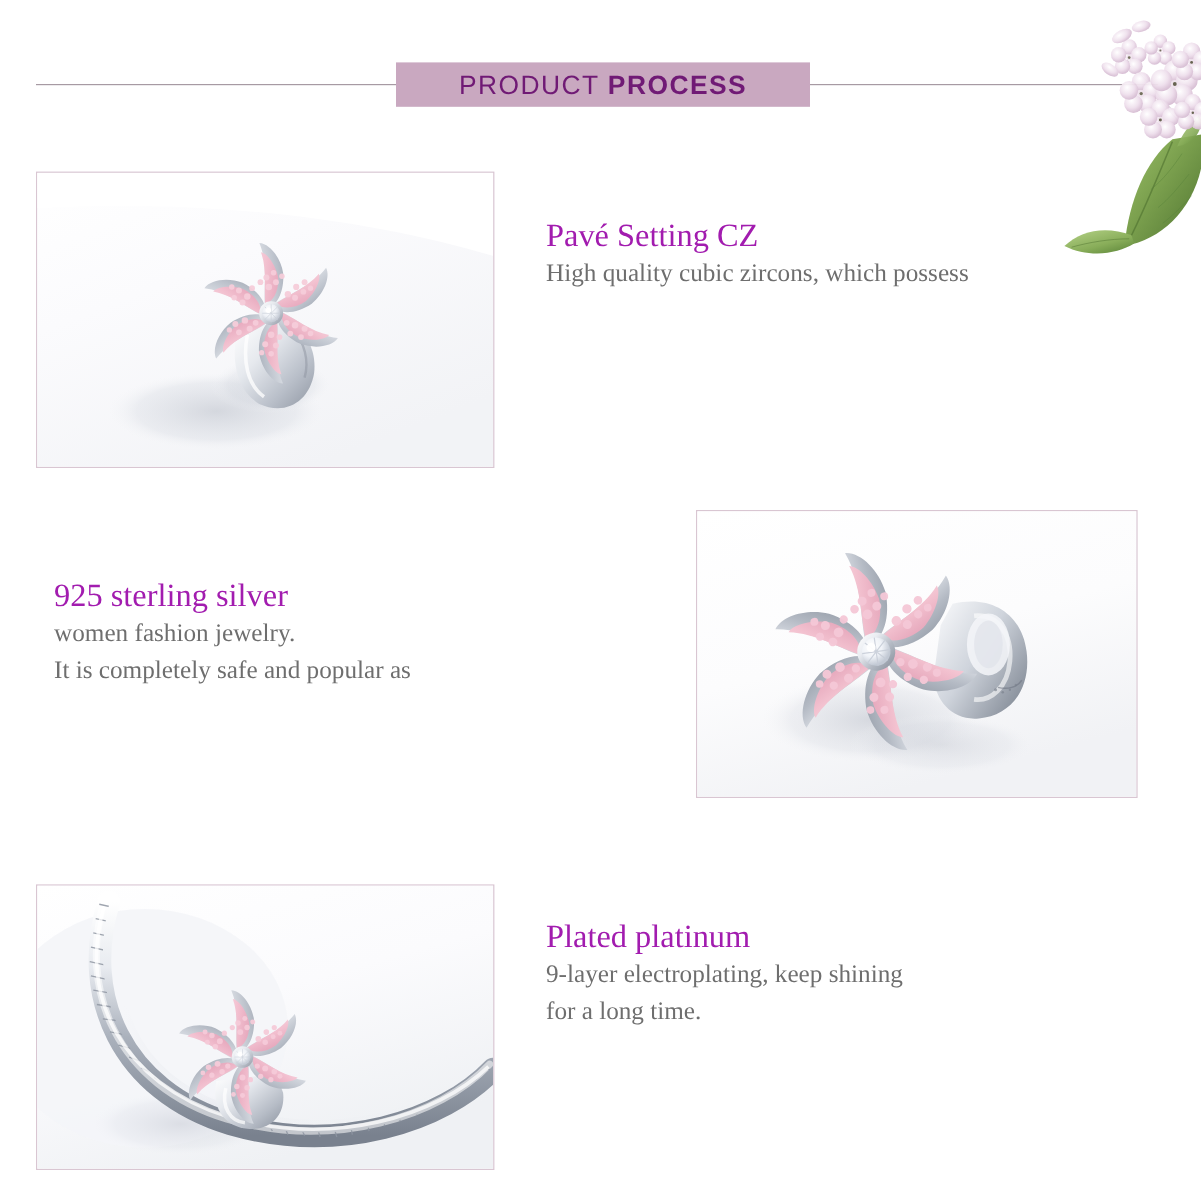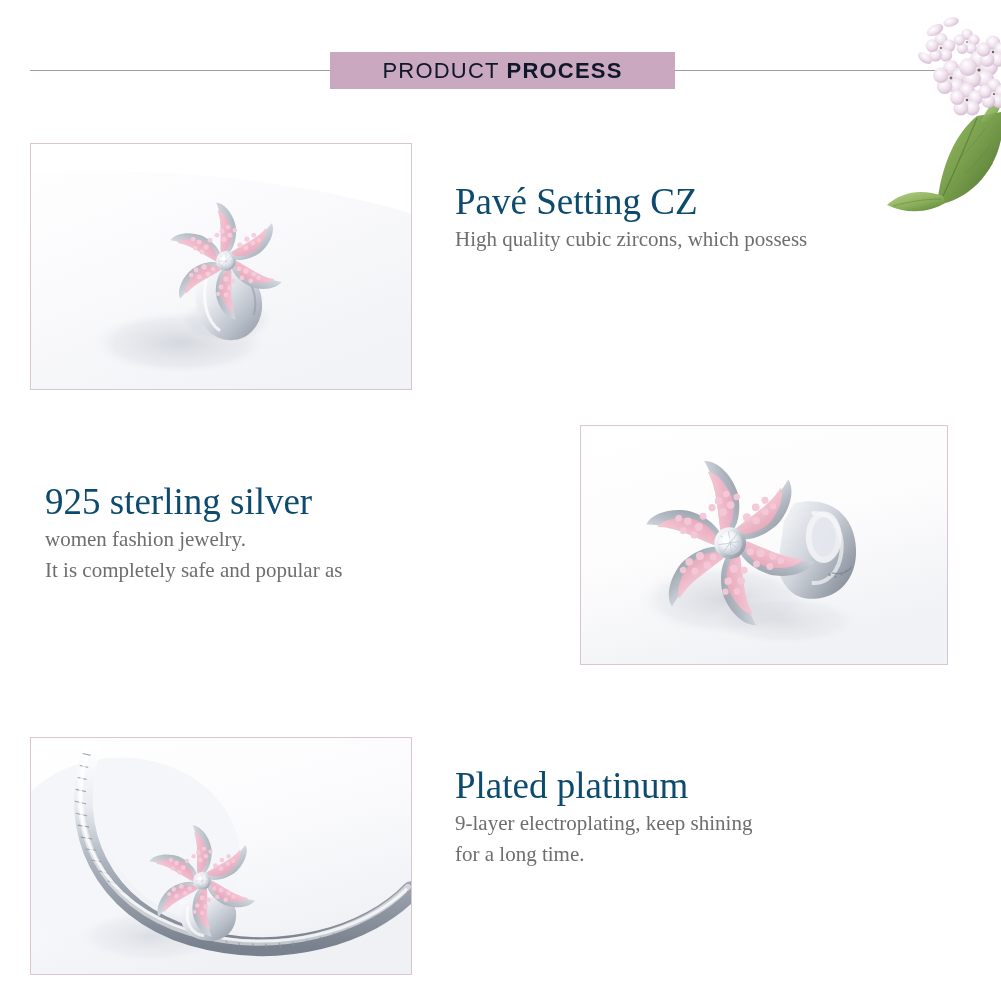--- a/index.html
+++ b/index.html
@@ -18,21 +18,21 @@
     background:#a79aa3;
   }
   #header-title-banner {
     position:absolute; left:330px; top:52px; width:345px; height:37px;
     background:#c9a8c0;
     display:flex; align-items:center; justify-content:center;
     letter-spacing:1.2px;
   }
   #header-title-banner .t {
     font-family:"Liberation Sans", sans-serif;
-    font-size:22px; color:#0f172a; white-space:pre;
+    font-size:22px; color:#701a75; white-space:pre;
   }
   #header-title-banner .t .bold { font-weight:bold; }
 
   
   #corner-floral {
     position:absolute; right:0; top:0; width:120px; height:215px;
     pointer-events:none;
   }
 
   
@@ -45,21 +45,21 @@
   .photo-frame svg { display:block; width:100%; height:100%; }
 
   #photo-frame-1 { left:30px;  top:143px; width:382px; height:247px; }
   #photo-frame-2 { left:580px; top:425px; width:368px; height:240px; }
   #photo-frame-3 { left:30px;  top:737px; width:382px; height:238px; }
 
   
   .text-block { position:absolute; }
   .block-heading {
     font-family:"Liberation Serif", serif;
-    font-size:37px; color:#0c4a6e; font-weight:normal;
+    font-size:27px; color:#a21caf; font-weight:normal;
     line-height:1.2; white-space:nowrap;
   }
   .block-body {
     font-family:"Liberation Serif", serif;
     font-size:21px; color:#6e6e6e; line-height:1.48;
   }
   .block-body .line { display:block; white-space:nowrap; }
 
   #text-block-1 { left:455px; top:180px; width:520px; }
   #text-block-2 { left:45px;  top:480px; width:480px; }

